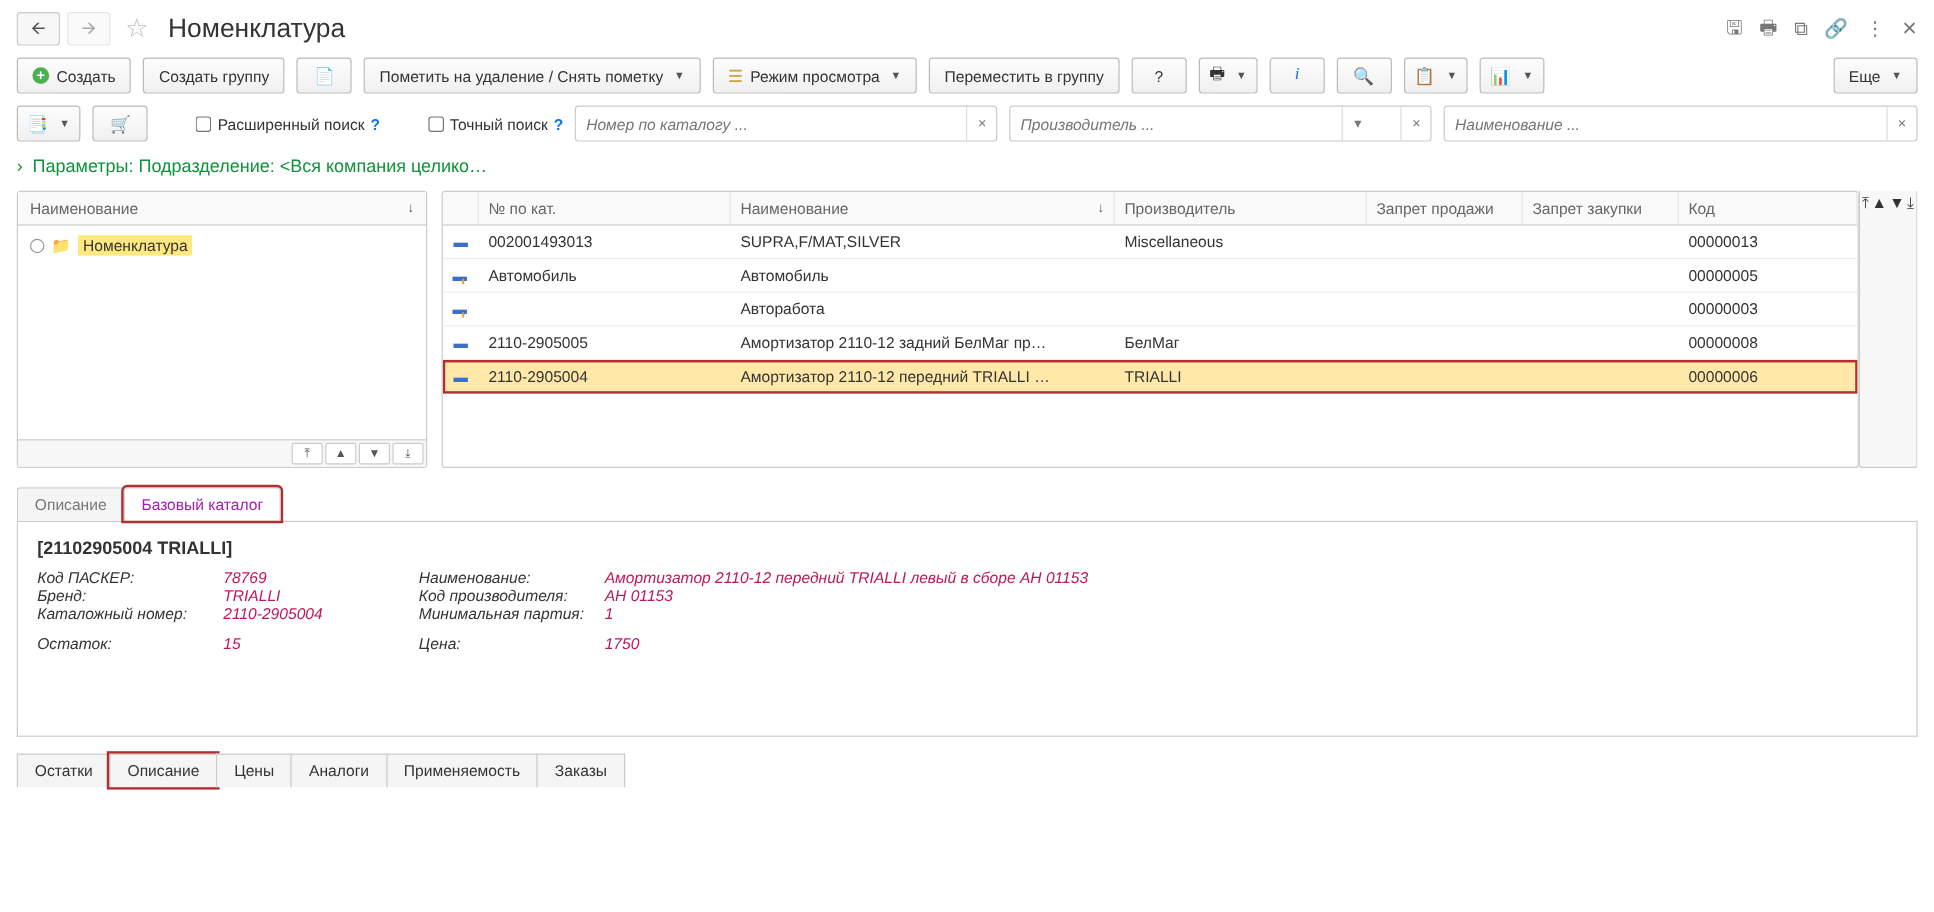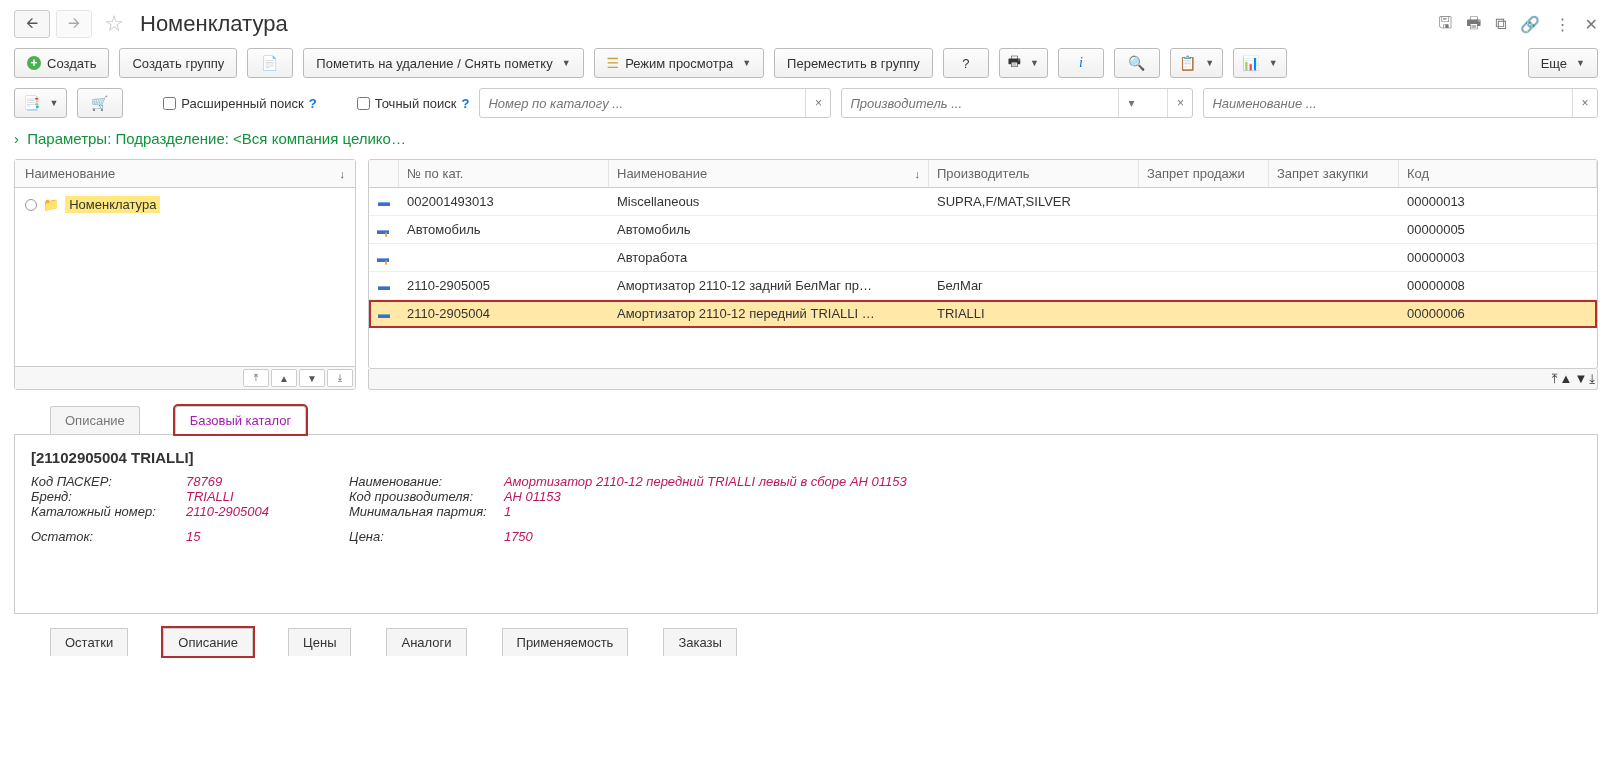--- a/index.html
+++ b/index.html
@@ -249,21 +249,20 @@
 }
 .tab {
   padding: 6px 14px;
   border: 1px solid #ccc;
   border-bottom: none;
   margin-right: -1px;
   background: #f5f5f5;
   cursor: pointer;
   color: #333;
   border-radius: 3px 3px 0 0;
-  margin-left: 36px;
 }
 .tab.active {
   background: #fff;
   color: #a21caf;
   outline: 2px solid #b03030;
   outline-offset: 0px;
   position: relative;
   z-index: 2;
 }
 .tab.inactive-gray { color:#777; }
@@ -420,21 +419,21 @@
         </div>
       </div>
       <div class="tree-nav">
         <div class="nbtn">⤒</div>
         <div class="nbtn">▲</div>
         <div class="nbtn">▼</div>
         <div class="nbtn">⤓</div>
       </div>
     </div>
 
-    <div style="flex:1; display:flex; flex-direction:column;">
+    <div style="flex:1; display:flex; flex-direction:row;">
     <div class="grid-panel">
       <div class="grid-hdr">
         <div></div>
         <div>
               <span>№ по кат.</span>
             </div>
         <div>
               <span>Наименование</span>
               <span class="sort-ind" style="margin-left:auto">↓</span>
             </div>
@@ -448,22 +447,22 @@
               <span>Запрет закупки</span>
             </div>
         <div>
               <span>Код</span>
             </div>
       </div>
       <div class="grid-body" id="grid-body">
             <div class="grid-row">
               <div class="row-icon">▬</div>
               <div>002001493013</div>
+              <div>SUPRA,F/MAT,SILVER</div>
               <div>Miscellaneous</div>
-              <div>SUPRA,F/MAT,SILVER</div>
               <div></div>
               <div></div>
               <div>00000013</div>
             </div>
             <div class="grid-row">
               <div class="row-icon orange">▬</div>
               <div>Автомобиль</div>
               <div>Автомобиль</div>
               <div></div>
               <div></div>

